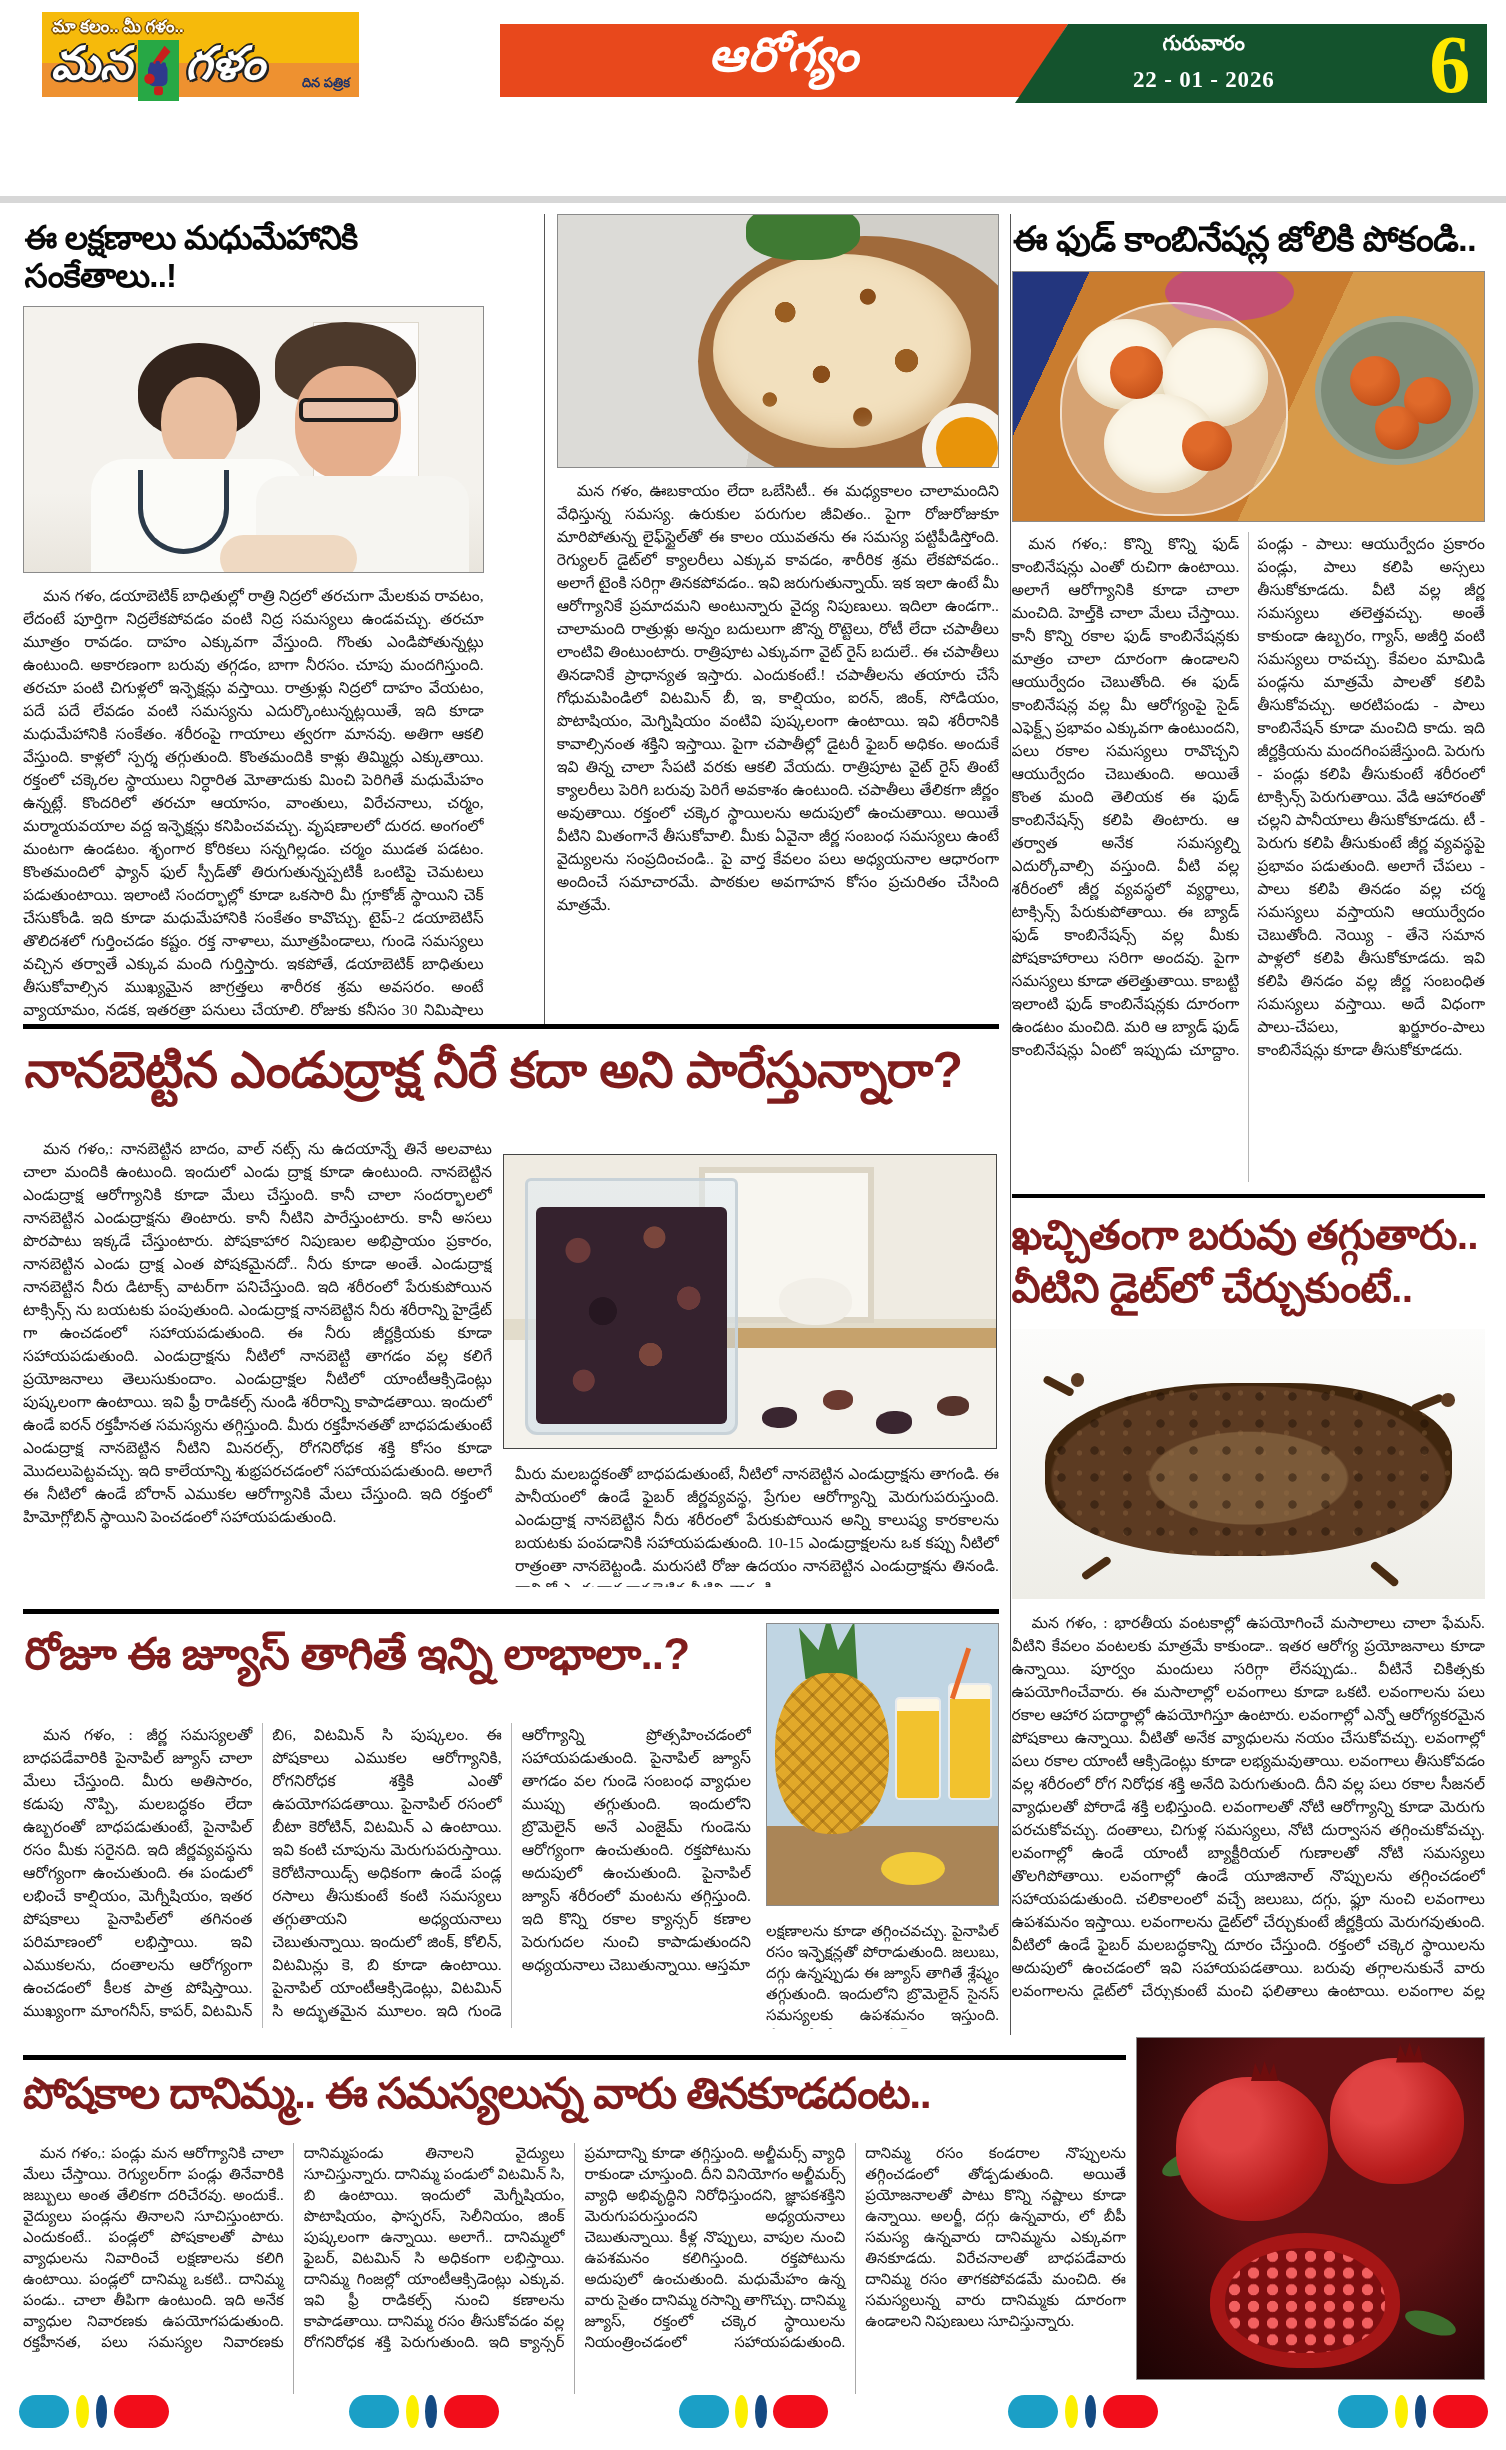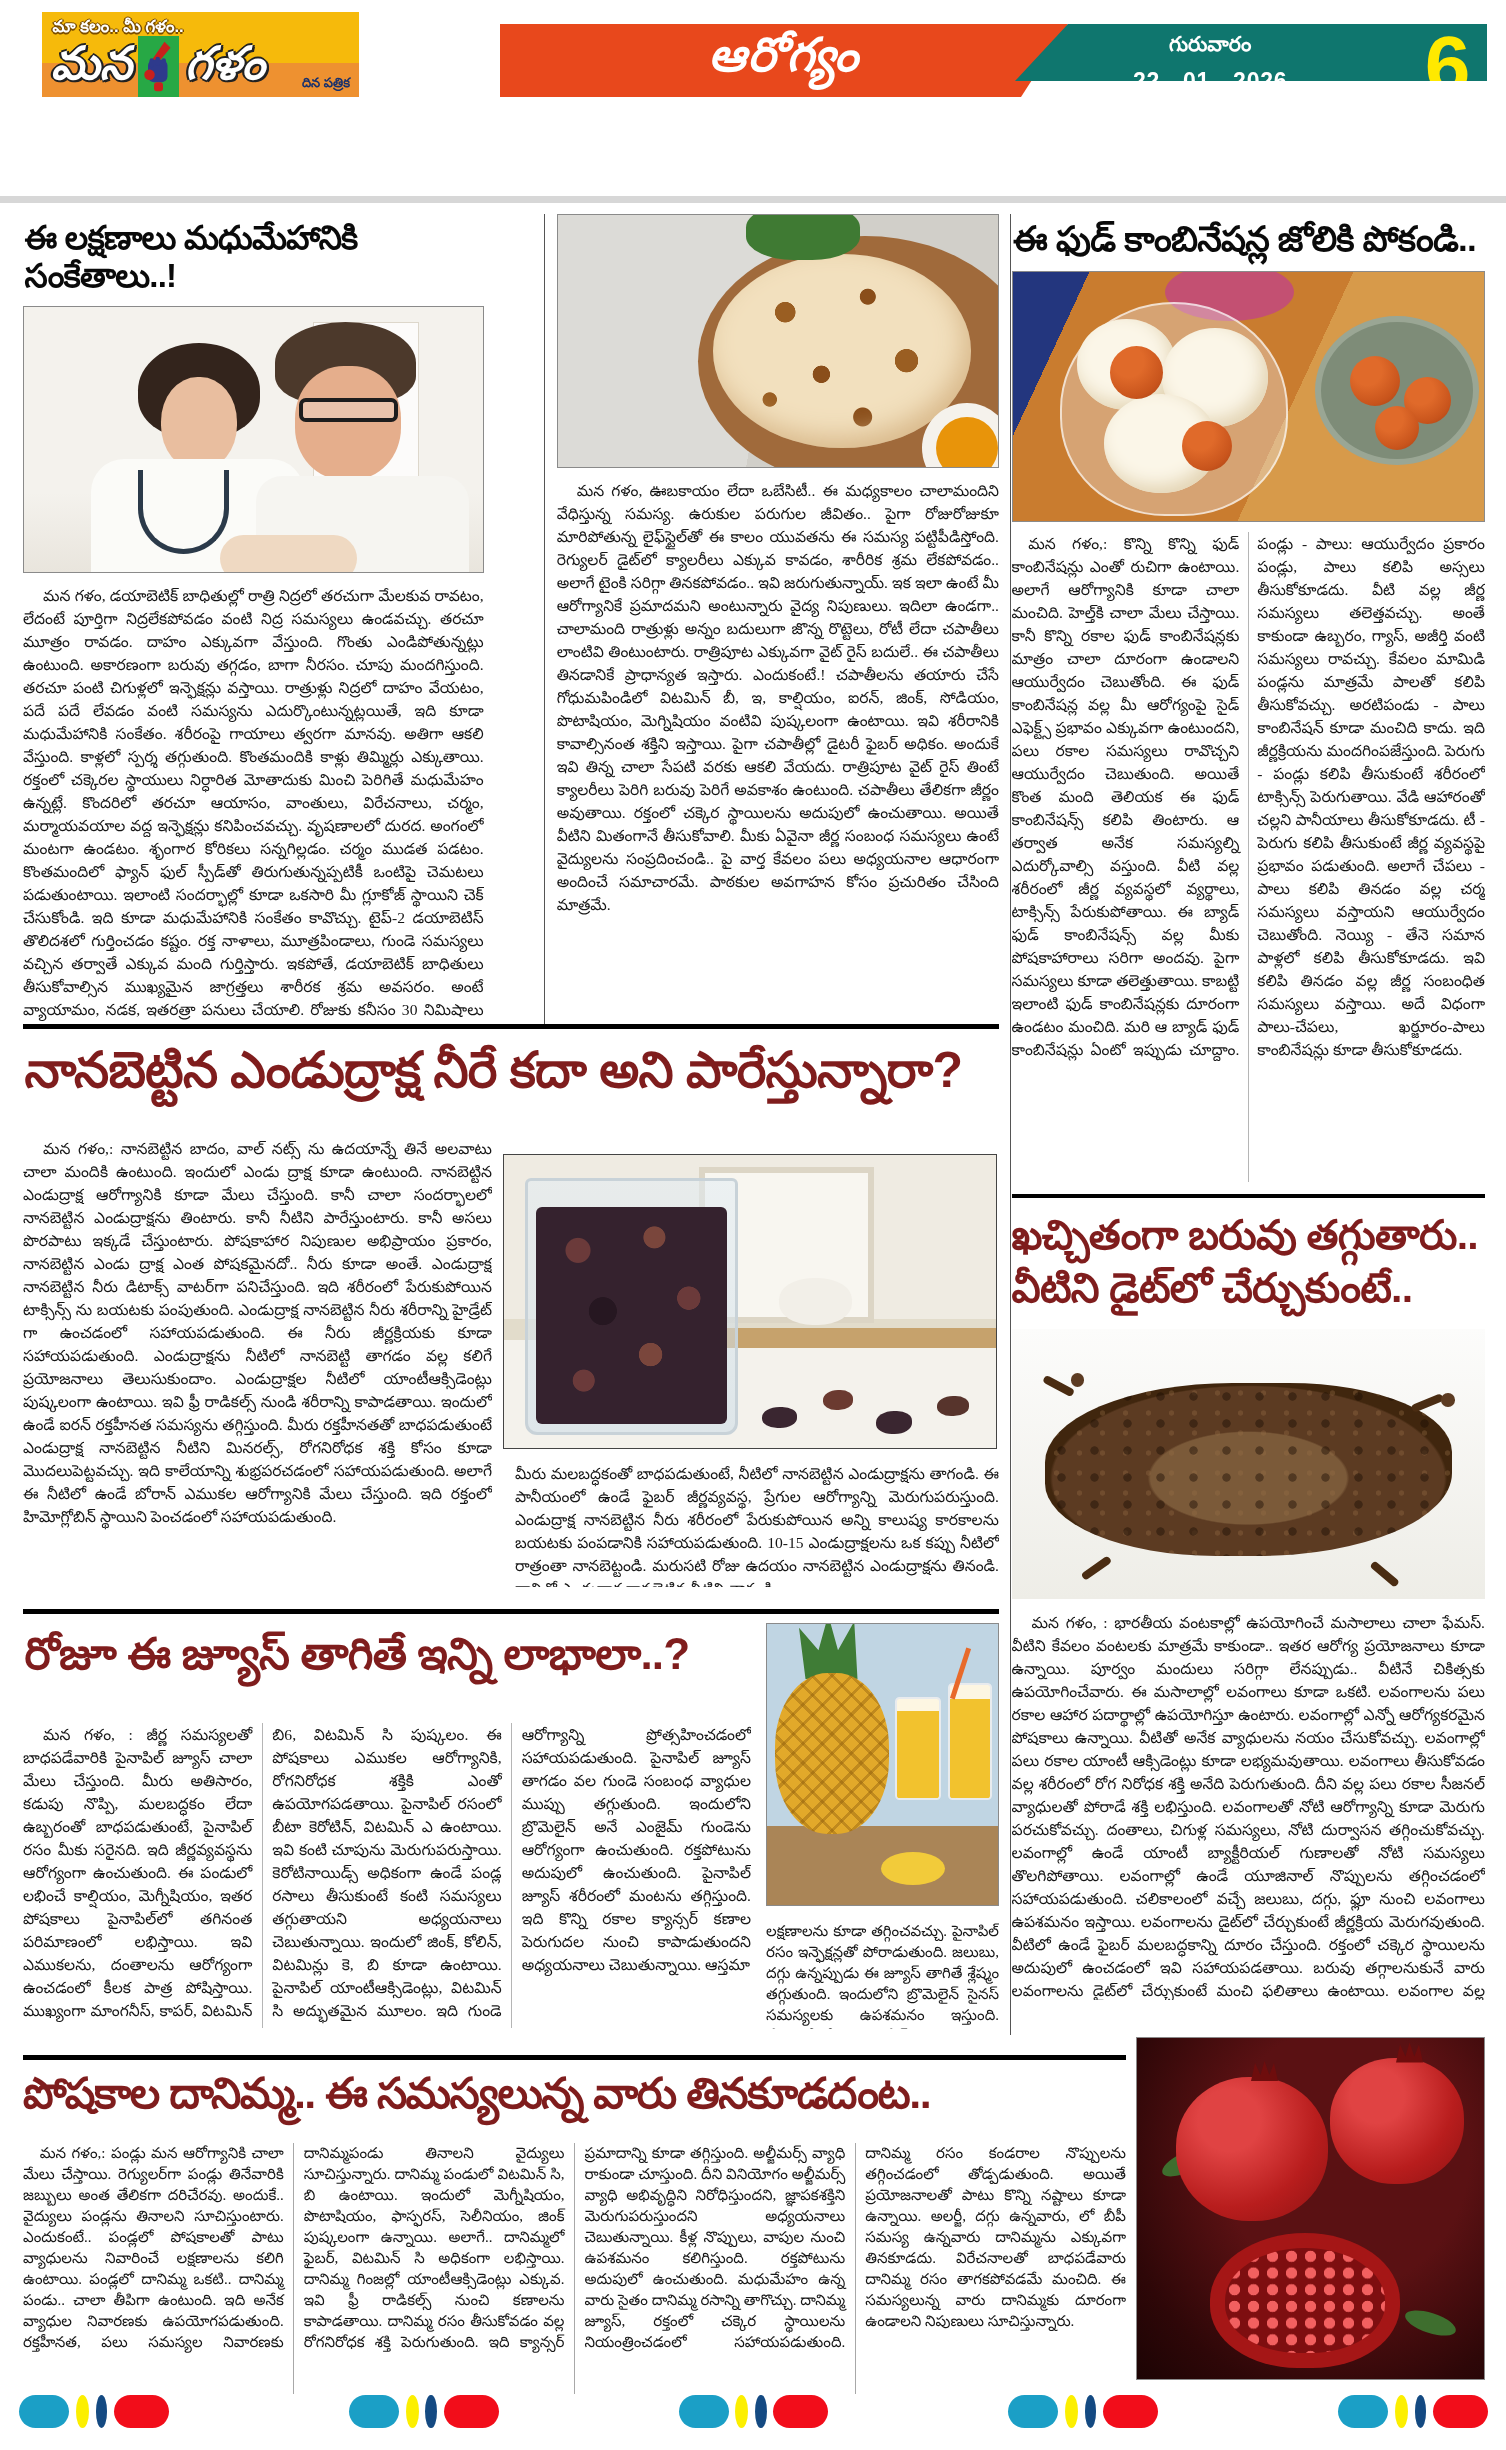--- a/index.html
+++ b/index.html
@@ -5,32 +5,32 @@
   * { box-sizing: border-box; margin:0; padding:0; }
   html,body { background:#fff; }
   .page { position:relative; width:1507px; height:2450px; background:#fff; overflow:hidden;
           font-family:"Liberation Sans", sans-serif; color:#111; }
 
   
   .logo { position:absolute; left:42px; top:12px; width:317px; height:85px;
           background:linear-gradient(180deg,#F6BA0B 0 60%,#EE9130 60% 100%); }
   .logo-tagline { position:absolute; left:10.6px; top:5.3px; font-size:16.7px; font-weight:bold; color:#fff;
           text-shadow:-1.5px 0 #7a4d00, 1.5px 0 #7a4d00, 0 -1.5px #7a4d00, 0 1.5px #7a4d00; }
-  .logo-title { position:absolute; left:9px; top:24px; display:flex; align-items:flex-start; gap:6px;
+  .logo-title { position:absolute; left:9px; top:24px; display:flex; align-items:flex-end; gap:6px;
           font-size:46px; font-weight:900; color:#fff; font-style:italic;
           text-shadow:-2.3px 0 #222, 2.3px 0 #222, 0 -2.3px #222, 0 2.3px #222, 2.3px 2.3px #222; }
   .fist-box { width:41px; height:61px; background:#27A845; display:flex; align-items:center; justify-content:center; }
   .edition { position:absolute; right:9px; bottom:3.8px; font-size:13px; font-weight:bold; color:#16306e; }
 
   .banner-health { position:absolute; left:500px; top:24px; width:568px; height:73px; background:#E8481C;
           clip-path:polygon(0 0,100% 0,calc(100% - 47px) 100%,0 100%);
           display:flex; align-items:center; justify-content:center; }
   .banner-health-text { color:#fff; font-size:47px; font-weight:bold; font-style:italic; letter-spacing:1.5px; }
-  .banner-date { position:absolute; left:1015px; top:24px; width:472px; height:57px; background:#0f766e;
-          clip-path:polygon(53px 0,100% 0,100% 100%,0 100%); }
+  .banner-date { position:absolute; left:1015px; top:24px; width:472px; height:79px; background:#14532d;
+          clip-path:polygon(53px 0,100% 0,100% 100%,0 100%);font-family:Liberation Serif, serif; }
   .daydate { position:absolute; left:118px; top:7.6px; text-align:center; color:#fff; font-weight:bold; }
   .weekday { font-size:20.5px; margin-bottom:7.6px; }
   .dateline { font-size:23px; letter-spacing:0.8px; }
   .pagenum { position:absolute; right:16.7px; top:-6px; font-size:82px; font-weight:bold; color:#FFE900; }
 
   .gray-bar { position:absolute; top:196px; left:0; width:1507px; height:6.8px; background:#D7D7D7; }
 
   
   .main { position:absolute; top:214px; left:23px; width:1462px; display:flex; }
   .left-zone { width:976px; }

